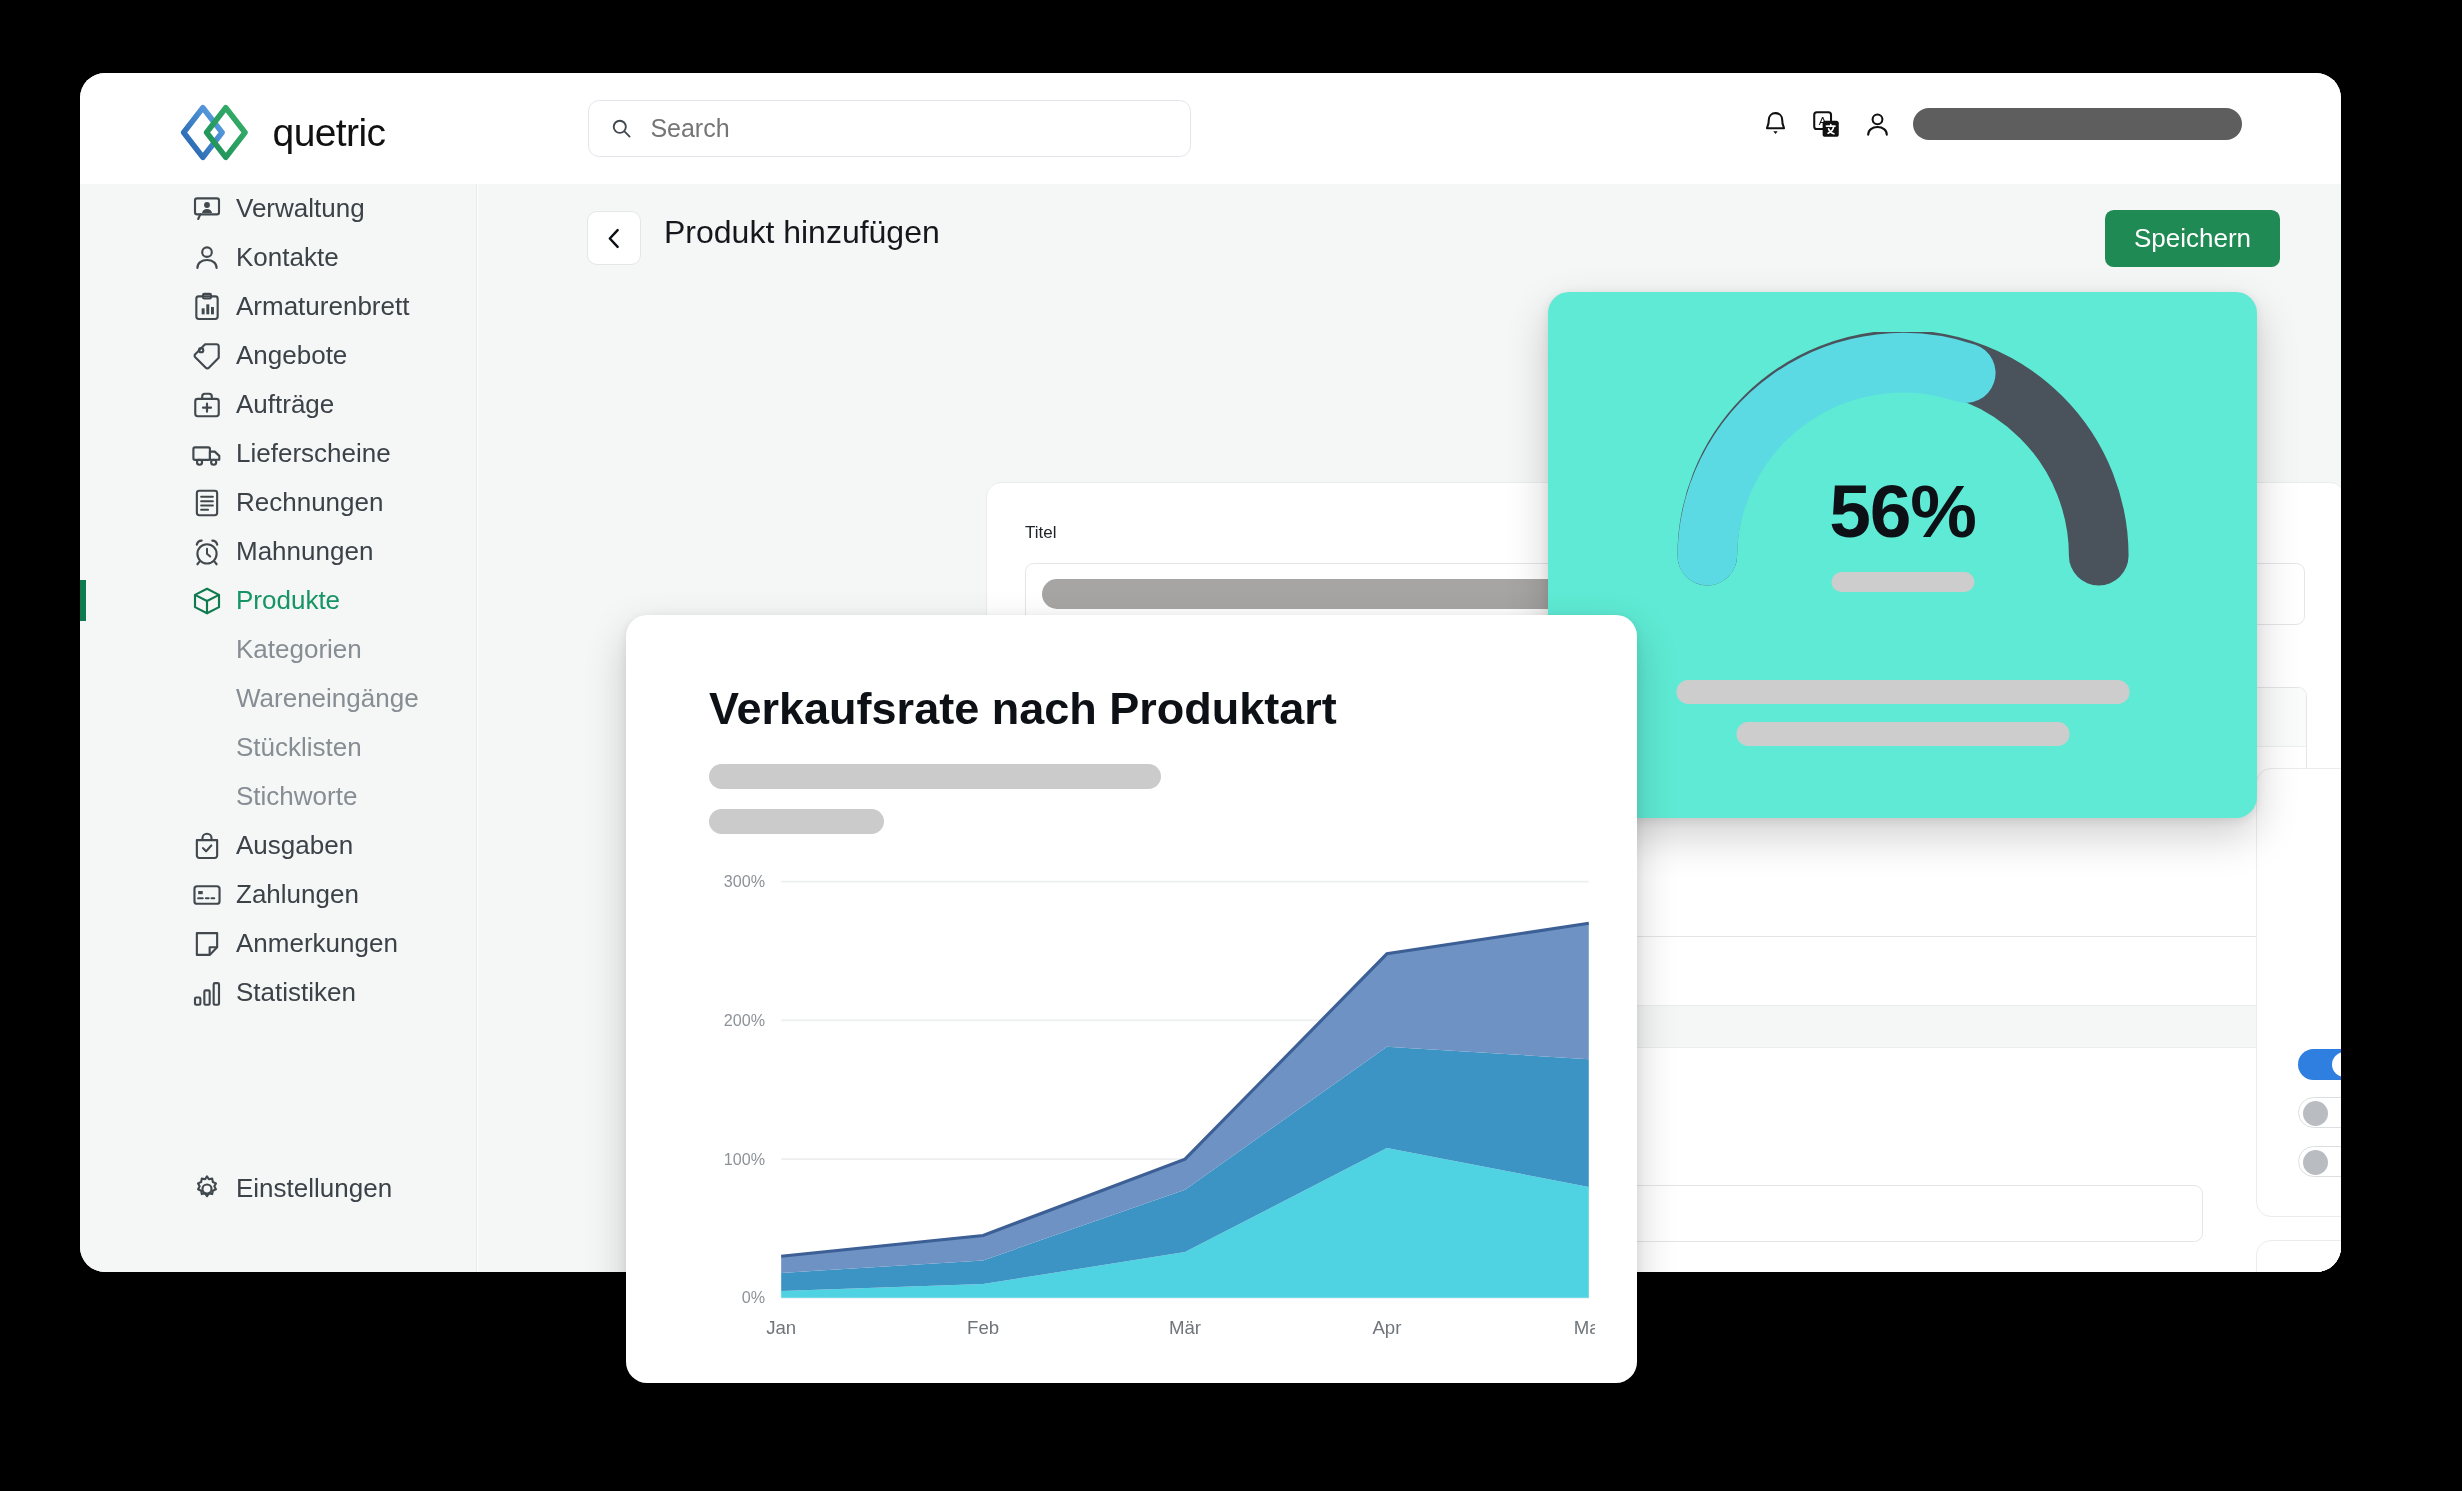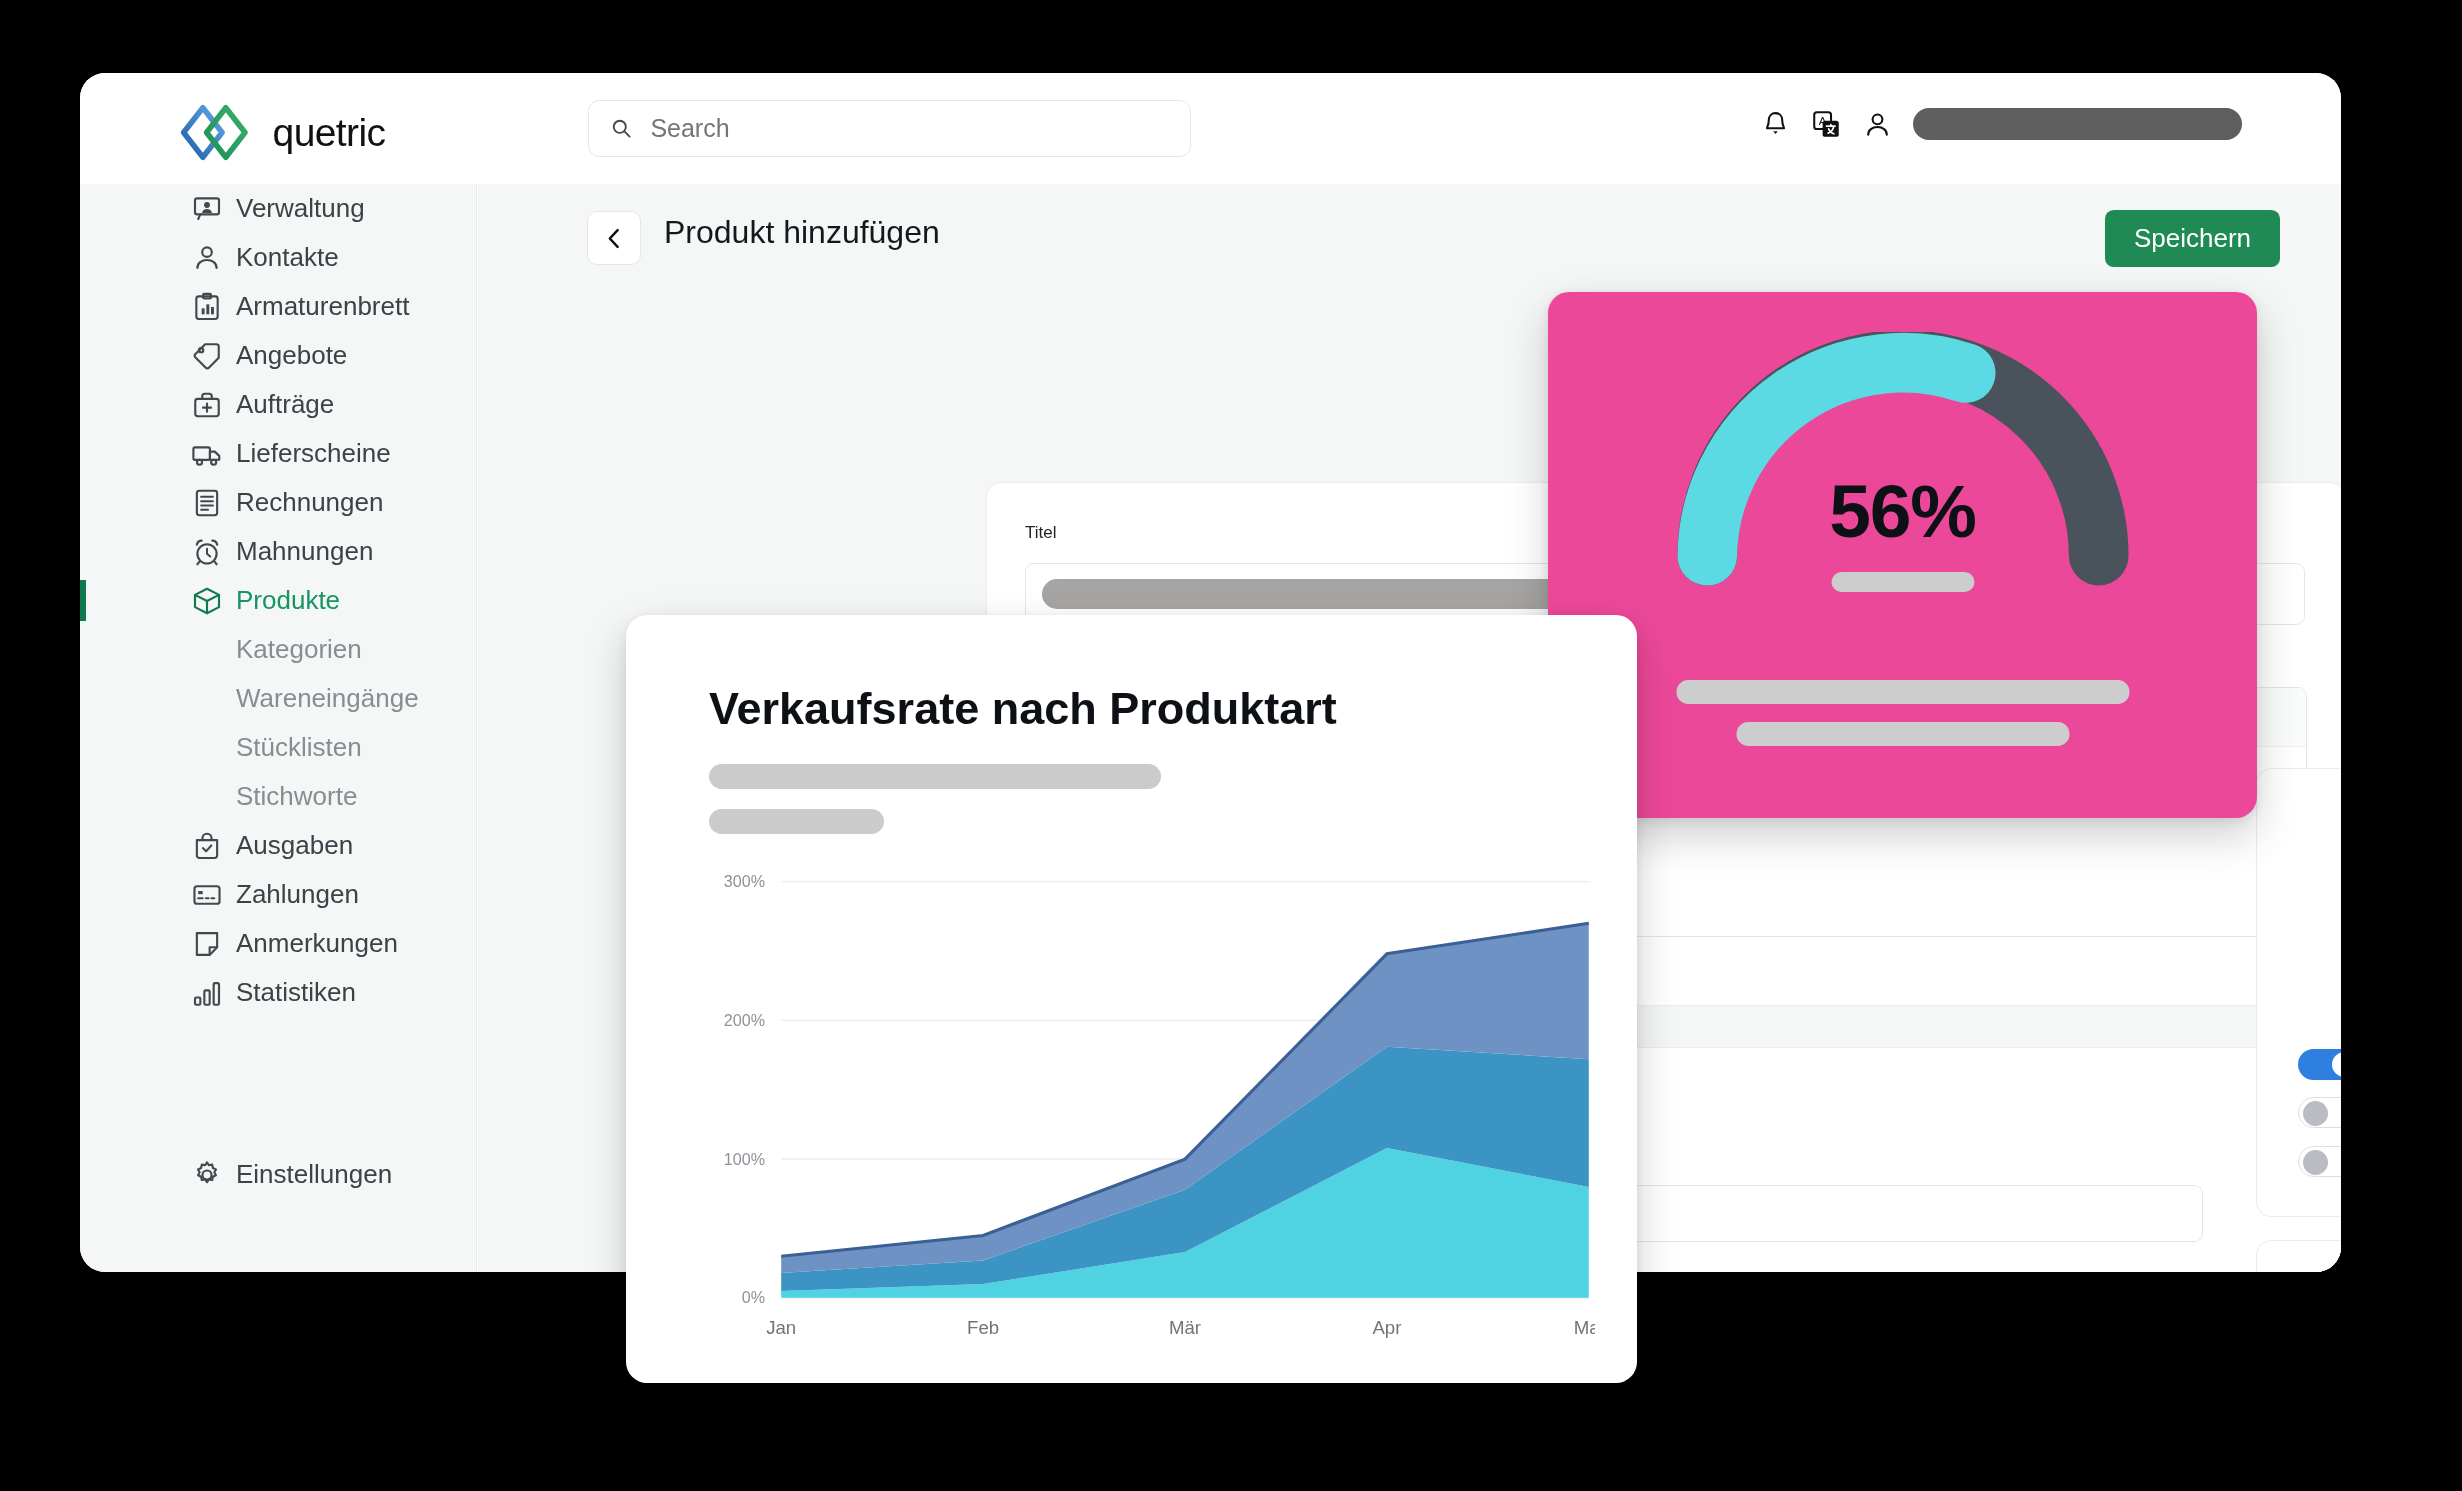--- a/index.html
+++ b/index.html
@@ -28,21 +28,21 @@
 
   
   #sidebar{position:absolute;left:0;top:111px;width:396px;height:1088px;
     background:#f5f6f6;border-right:1.9px solid #e7e9ea;}
   .nav-item{position:relative;display:flex;align-items:center;height:49px;padding-left:104px;box-sizing:border-box;}
   .nav-item .nic{position:absolute;left:111px;width:32px;height:32px;}
   .nav-item .nlabel{font-size:26px;color:#3b4248;padding-left:52px;white-space:nowrap;}
   .nav-item.sub .nlabel{padding-left:52px;color:#868d93;}
   .nav-item.active .nlabel{color:#169464;}
   .nav-item.active:before{content:"";position:absolute;left:0;top:3.7px;width:6.2px;height:41px;background:#0f7a50;}
-  #settings-item{position:absolute;left:0;bottom:73px;width:100%;}
+  #settings-item{position:absolute;left:0;bottom:59px;width:100%;}
 
   
   #content{position:absolute;left:398px;top:111px;width:1863px;height:1088px;background:#f5f6f6;}
   #page-head{position:absolute;left:0;top:0;width:100%;height:87px;}
   #back-btn{position:absolute;left:109px;top:27px;width:52px;height:52px;border:1.9px solid #e4e6e8;
     border-radius:10px;background:#fff;display:flex;align-items:center;justify-content:center;}
   #page-title{position:absolute;left:186px;top:30px;font-size:32px;color:#14181c;}
   #save-btn{position:absolute;right:61px;top:26px;height:57px;padding:0 29px;background:#1f8a54;
     border:none;border-radius:8.7px;color:#fff;font-size:26px;font-family:"Liberation Sans",sans-serif;
     display:flex;align-items:center;}
@@ -85,21 +85,21 @@
   .switch.off{background:#fff;border:1.9px solid #dcdfe2;box-sizing:border-box;}
   .knob{position:absolute;top:3.1px;width:25px;height:25px;border-radius:50%;}
   .switch.on .knob{right:3.1px;background:#fff;}
   .switch.off .knob{left:4.3px;background:#b9bdc1;}
   #toggle-list{position:absolute;left:1820px;top:865px;}
 
   #sales-card{position:absolute;left:1778px;top:1056px;width:503px;height:193px;
     background:#fff;border:1.9px solid #eaecee;border-radius:15px;}
 
   
-  #gauge-card{position:absolute;left:1548px;top:292px;width:709px;height:526px;background:#ec4899;
+  #gauge-card{position:absolute;left:1548px;top:292px;width:709px;height:526px;background:#5eead4;
     border-radius:21px;box-shadow:0 17.4px 43px rgba(0,0,0,.19),0 2.5px 10px rgba(0,0,0,.08);}
   #gauge-svg{position:absolute;left:122px;top:40px;}
   #gauge-pct{position:absolute;left:0;top:176px;width:100%;text-align:center;font-size:75px;
     font-weight:bold;color:#0d1116;letter-spacing:-1.2px;}
   #gauge-sk1{position:absolute;left:50%;transform:translateX(-50%);top:280px;width:143px;height:20px;border-radius:10px;background:#cdcdcd;}
   #gauge-title{position:absolute;left:0;top:311px;width:100%;text-align:center;font-size:41px;font-weight:bold;color:#0d1116;}
   #gauge-sk2{position:absolute;left:50%;transform:translateX(-50%);top:388px;width:453px;height:23.6px;border-radius:11.8px;background:#cdcdcd;}
   #gauge-sk3{position:absolute;left:50%;transform:translateX(-50%);top:430px;width:333px;height:23.6px;border-radius:11.8px;background:#cdcdcd;}
 
   

